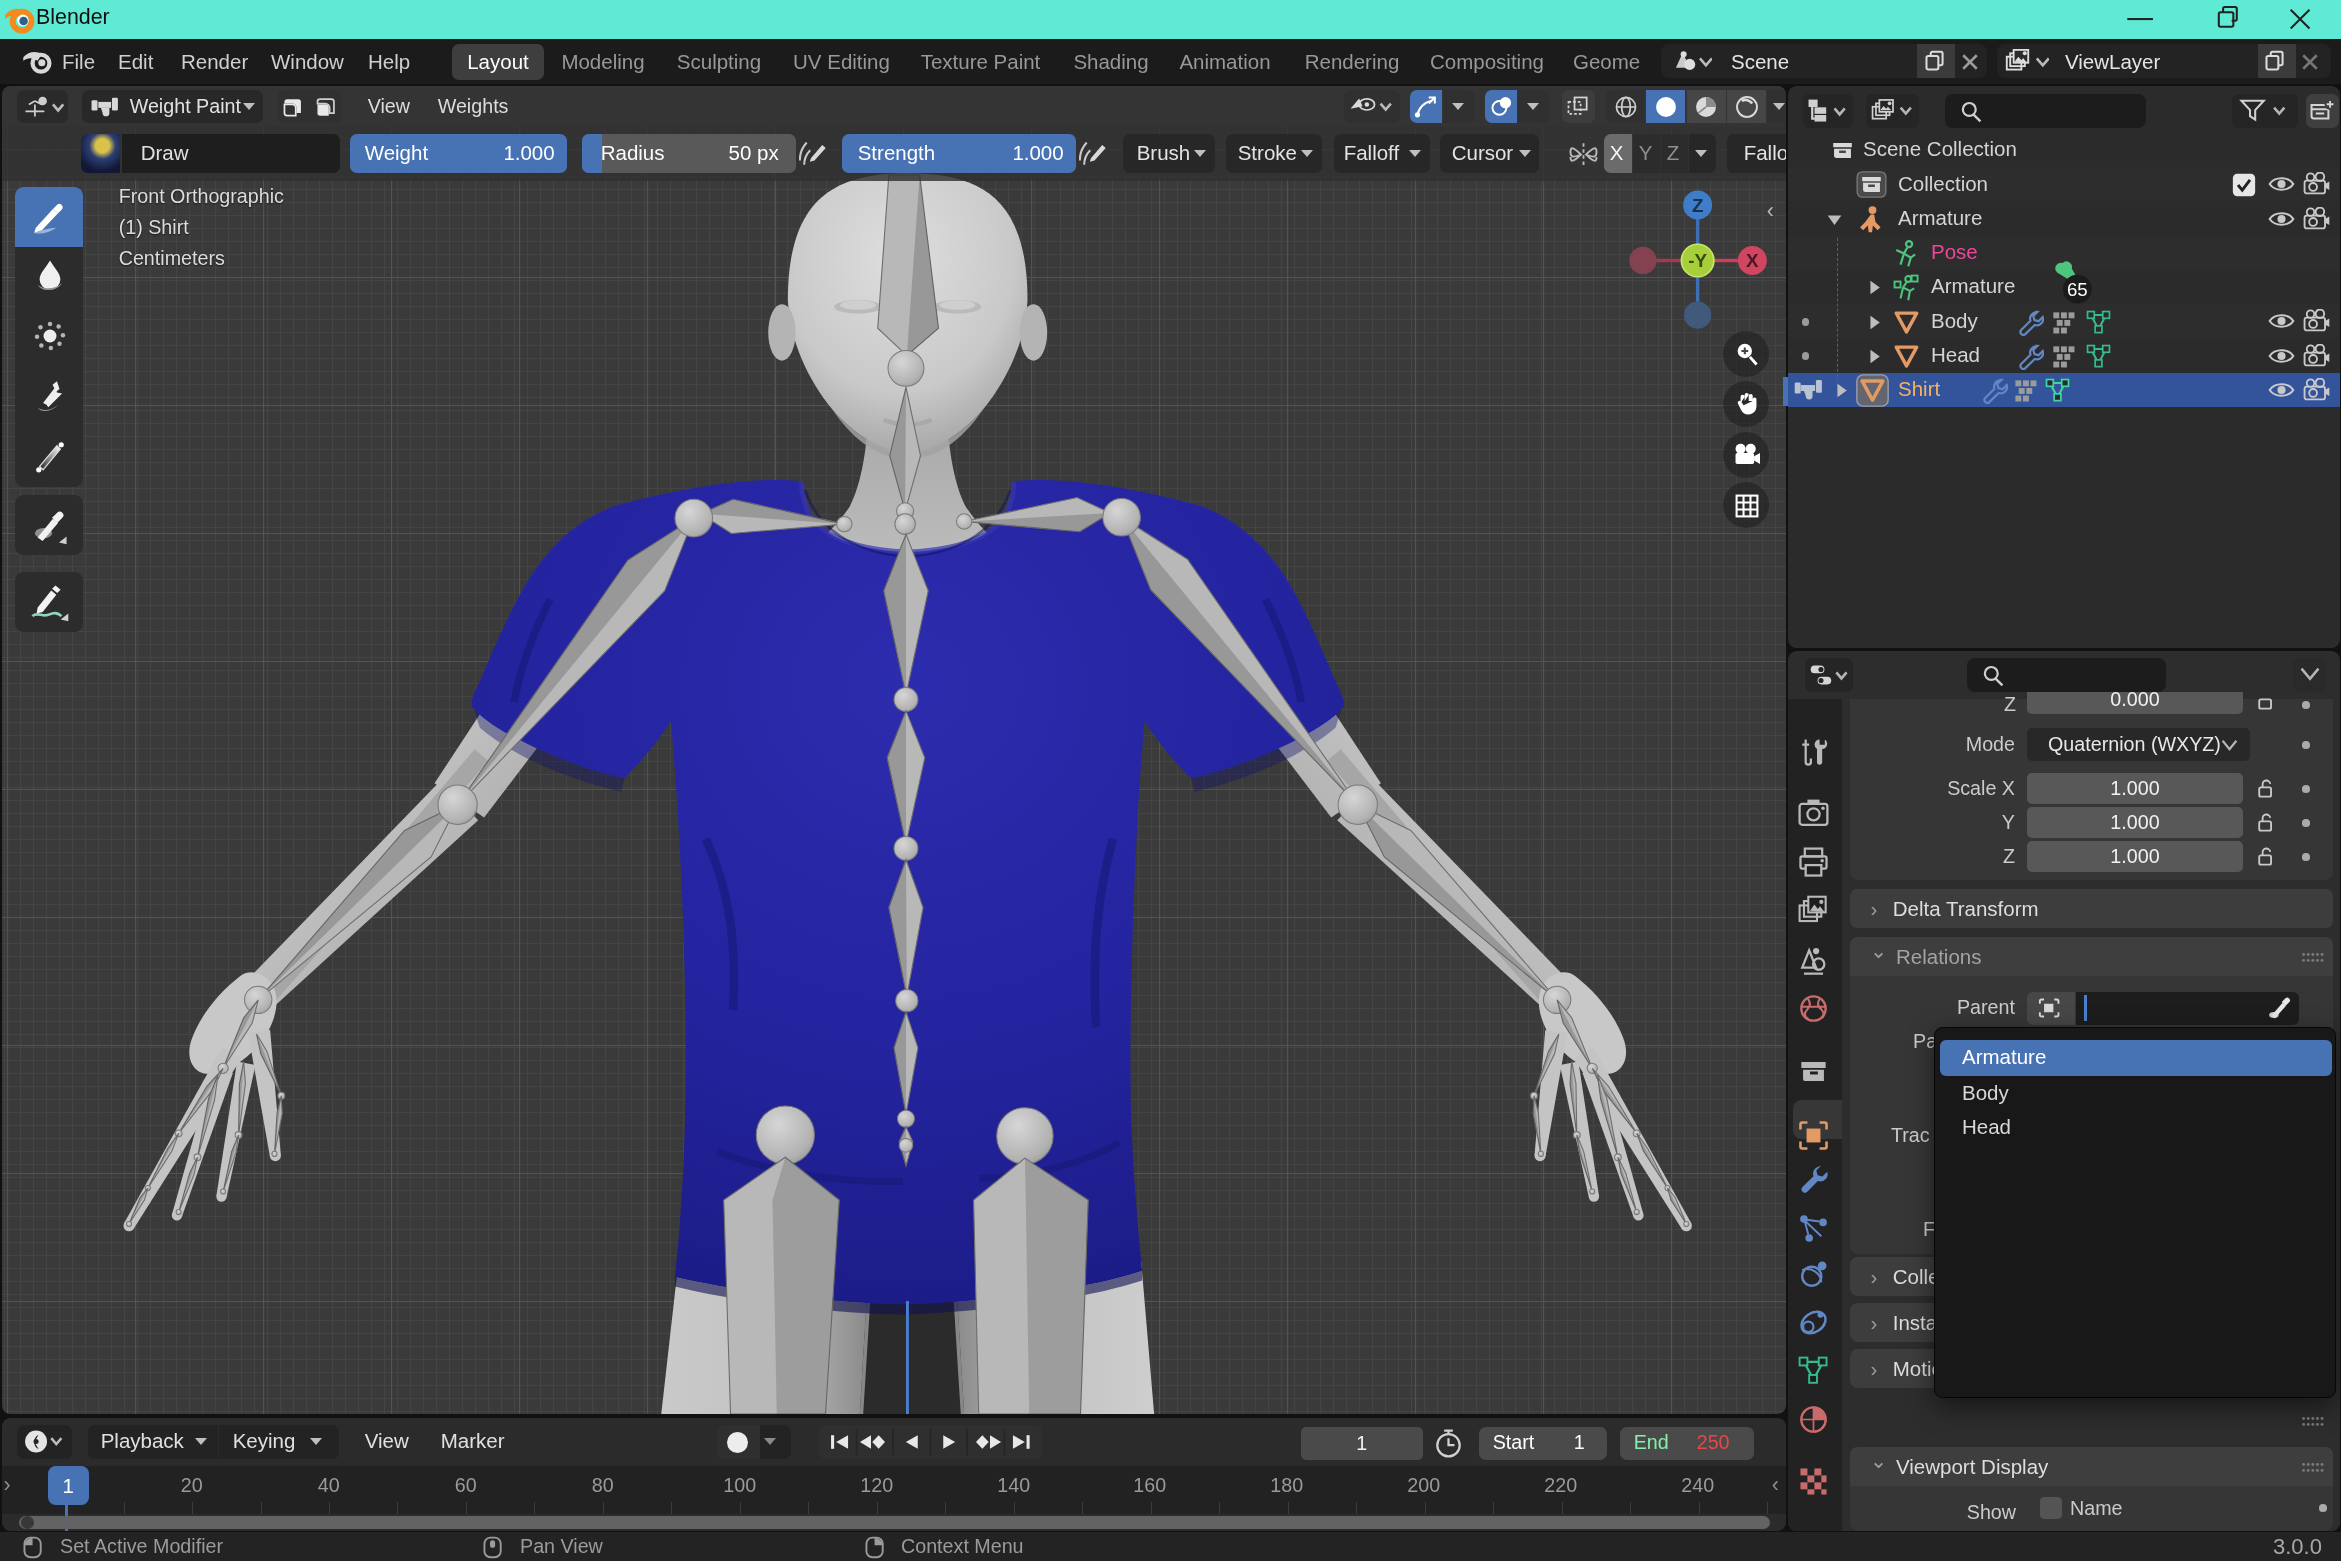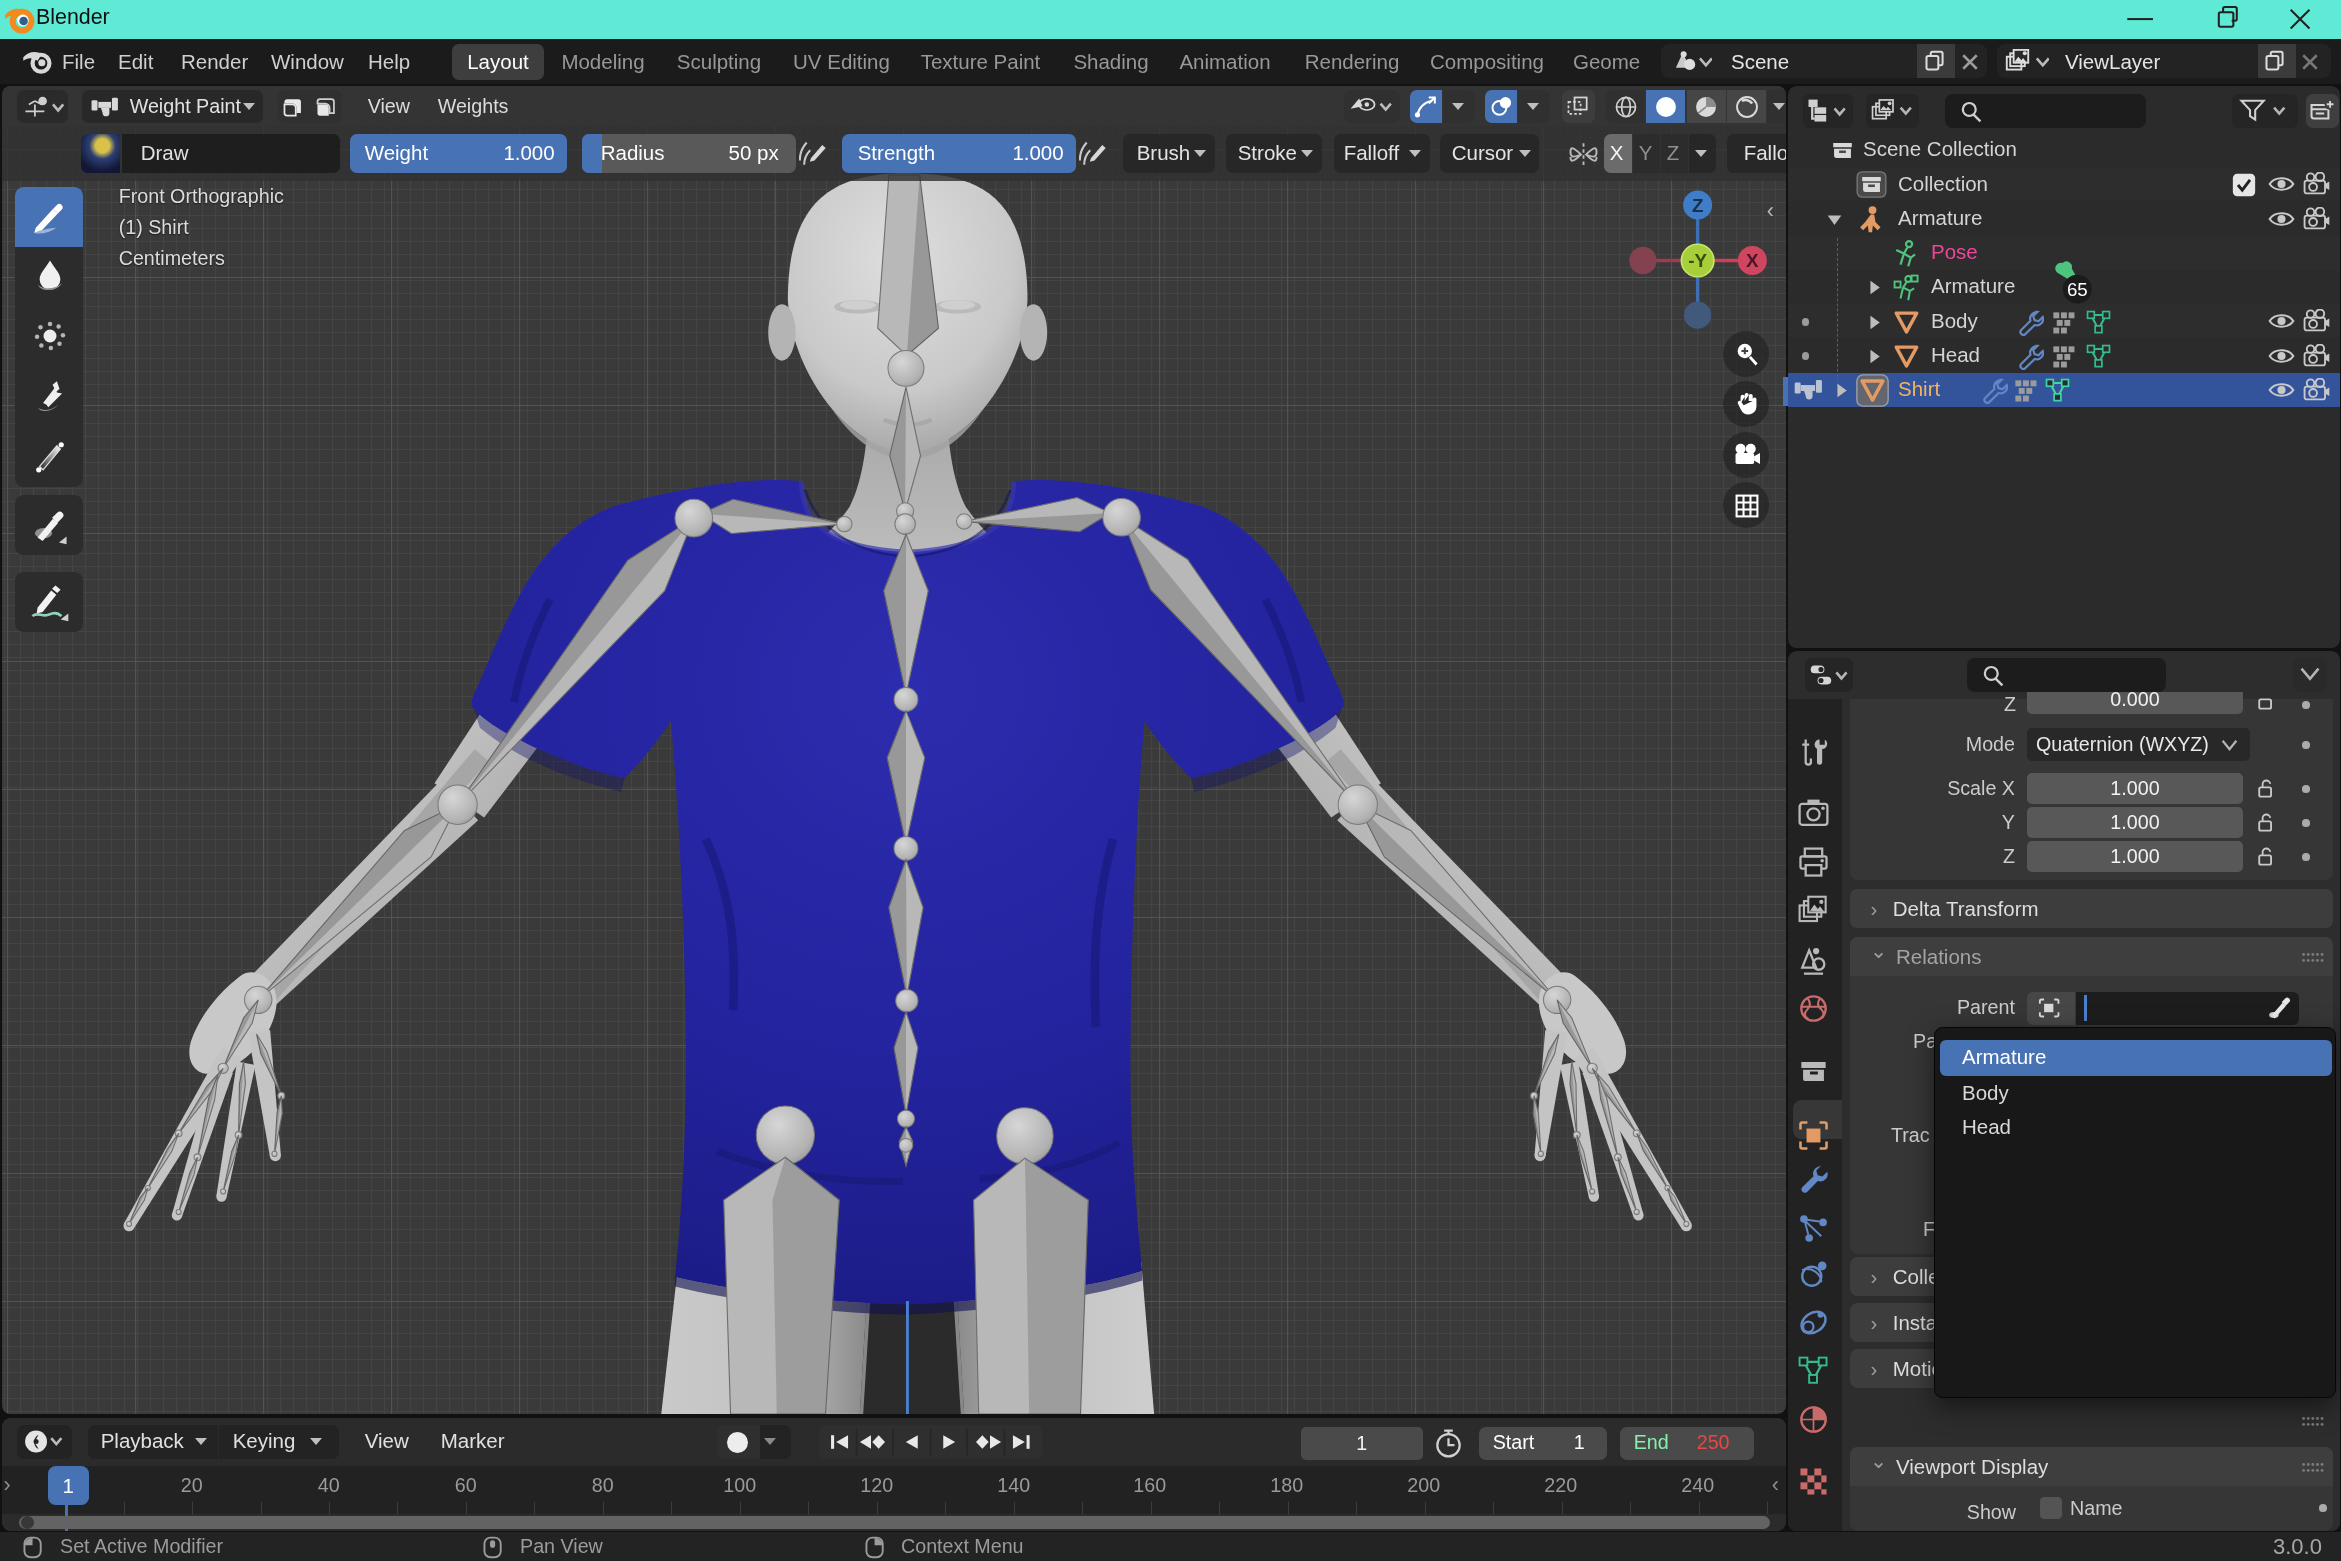--- a/index.html
+++ b/index.html
@@ -1134,21 +1134,21 @@
     </div>
  <div class="abs" style="left:54px;top:48px;width:498px;height:832px;background:#2d2d2d"></div>
  <div class="abs" style="left:62px;top:48px;width:483px;height:181px;background:#363636;border-radius:0 0 7.7px 7.7px"></div>
  <div class="fld" style="left:239px;top:41px;width:216px;height:22px;line-height:15.4px;border-radius:0 0 5.1px 5.1px;background:#585858;overflow:hidden">0.000</div>
  <div class="lab" style="left:137px;top:38px;width:91px">Z</div>
  <svg class="abs" style="left:467px;top:39px" width="22" height="22" viewBox="0 0 26 26">
       <rect x="5" y="11" width="14" height="11" rx="2" fill="none" stroke="#c9c9c9" stroke-width="2.2"></rect>
     </svg>
  <div class="dot" style="left:514px;top:50px"></div>
  <div class="lab" style="left:111px;top:78px;width:116px">Mode</div>
- <div class="ddf" style="left:239px;top:77px;width:223px"><span style="margin-left:9px">Quaternion (WXYZ)</span></div>
+ <div class="ddf" style="left:239px;top:77px;width:223px"><span style="margin-left:21px">Quaternion (WXYZ)</span></div>
  <svg class="abs" style="left:432px;top:88px" width="19" height="13.7" viewBox="0 0 22 16">
       <path d="M3 2 l8 10 8 -10" fill="none" stroke="#b5b5b5" stroke-width="2.6"></path>
     </svg>
  <div class="dot" style="left:514px;top:90px"></div>
  <div class="lab" style="left:111px;top:122px;width:116px">Scale X</div>
     <div class="fld" style="left:239px;top:122px;width:216px;background:#585858">1.000</div>
     <svg class="abs" style="left:467px;top:127px" width="22" height="22" viewBox="0 0 26 26">
       <rect x="5" y="11" width="14" height="11" rx="2" fill="none" stroke="#c9c9c9" stroke-width="2.2"></rect>
       <path d="M9 11 V8 a4.5 4.5 0 0 1 9 -1" fill="none" stroke="#c9c9c9" stroke-width="2.2"></path>
     </svg>

